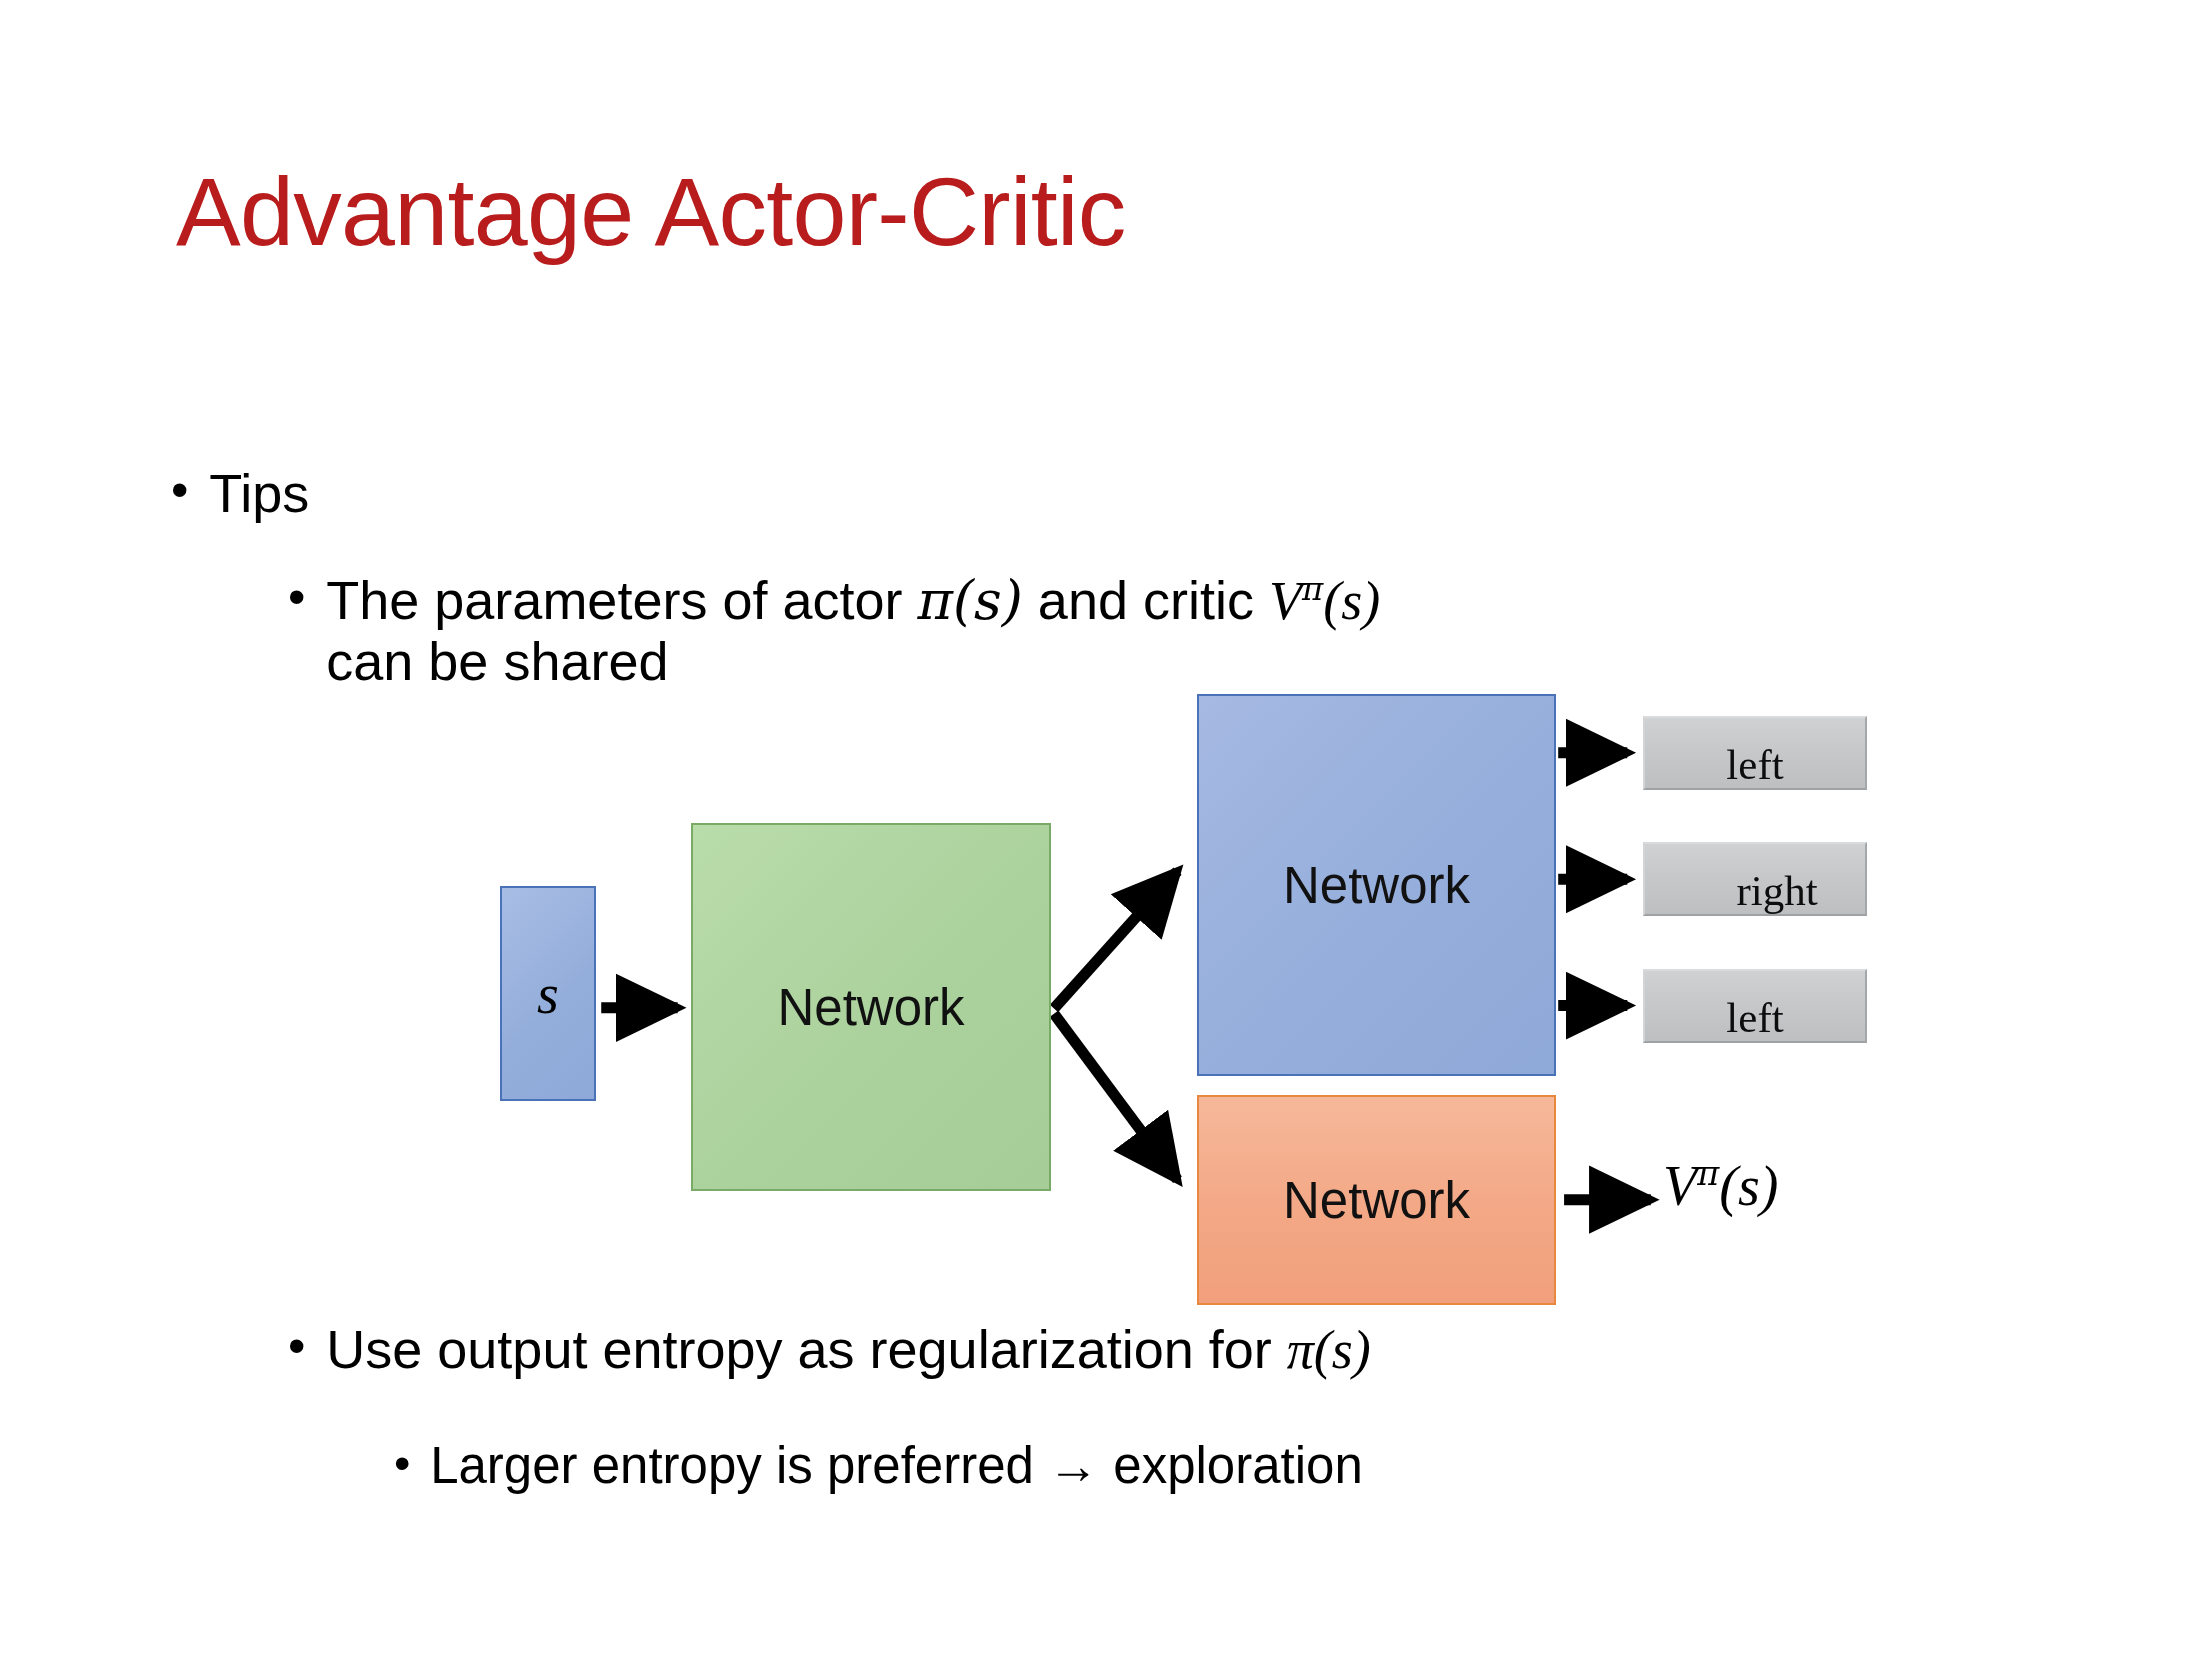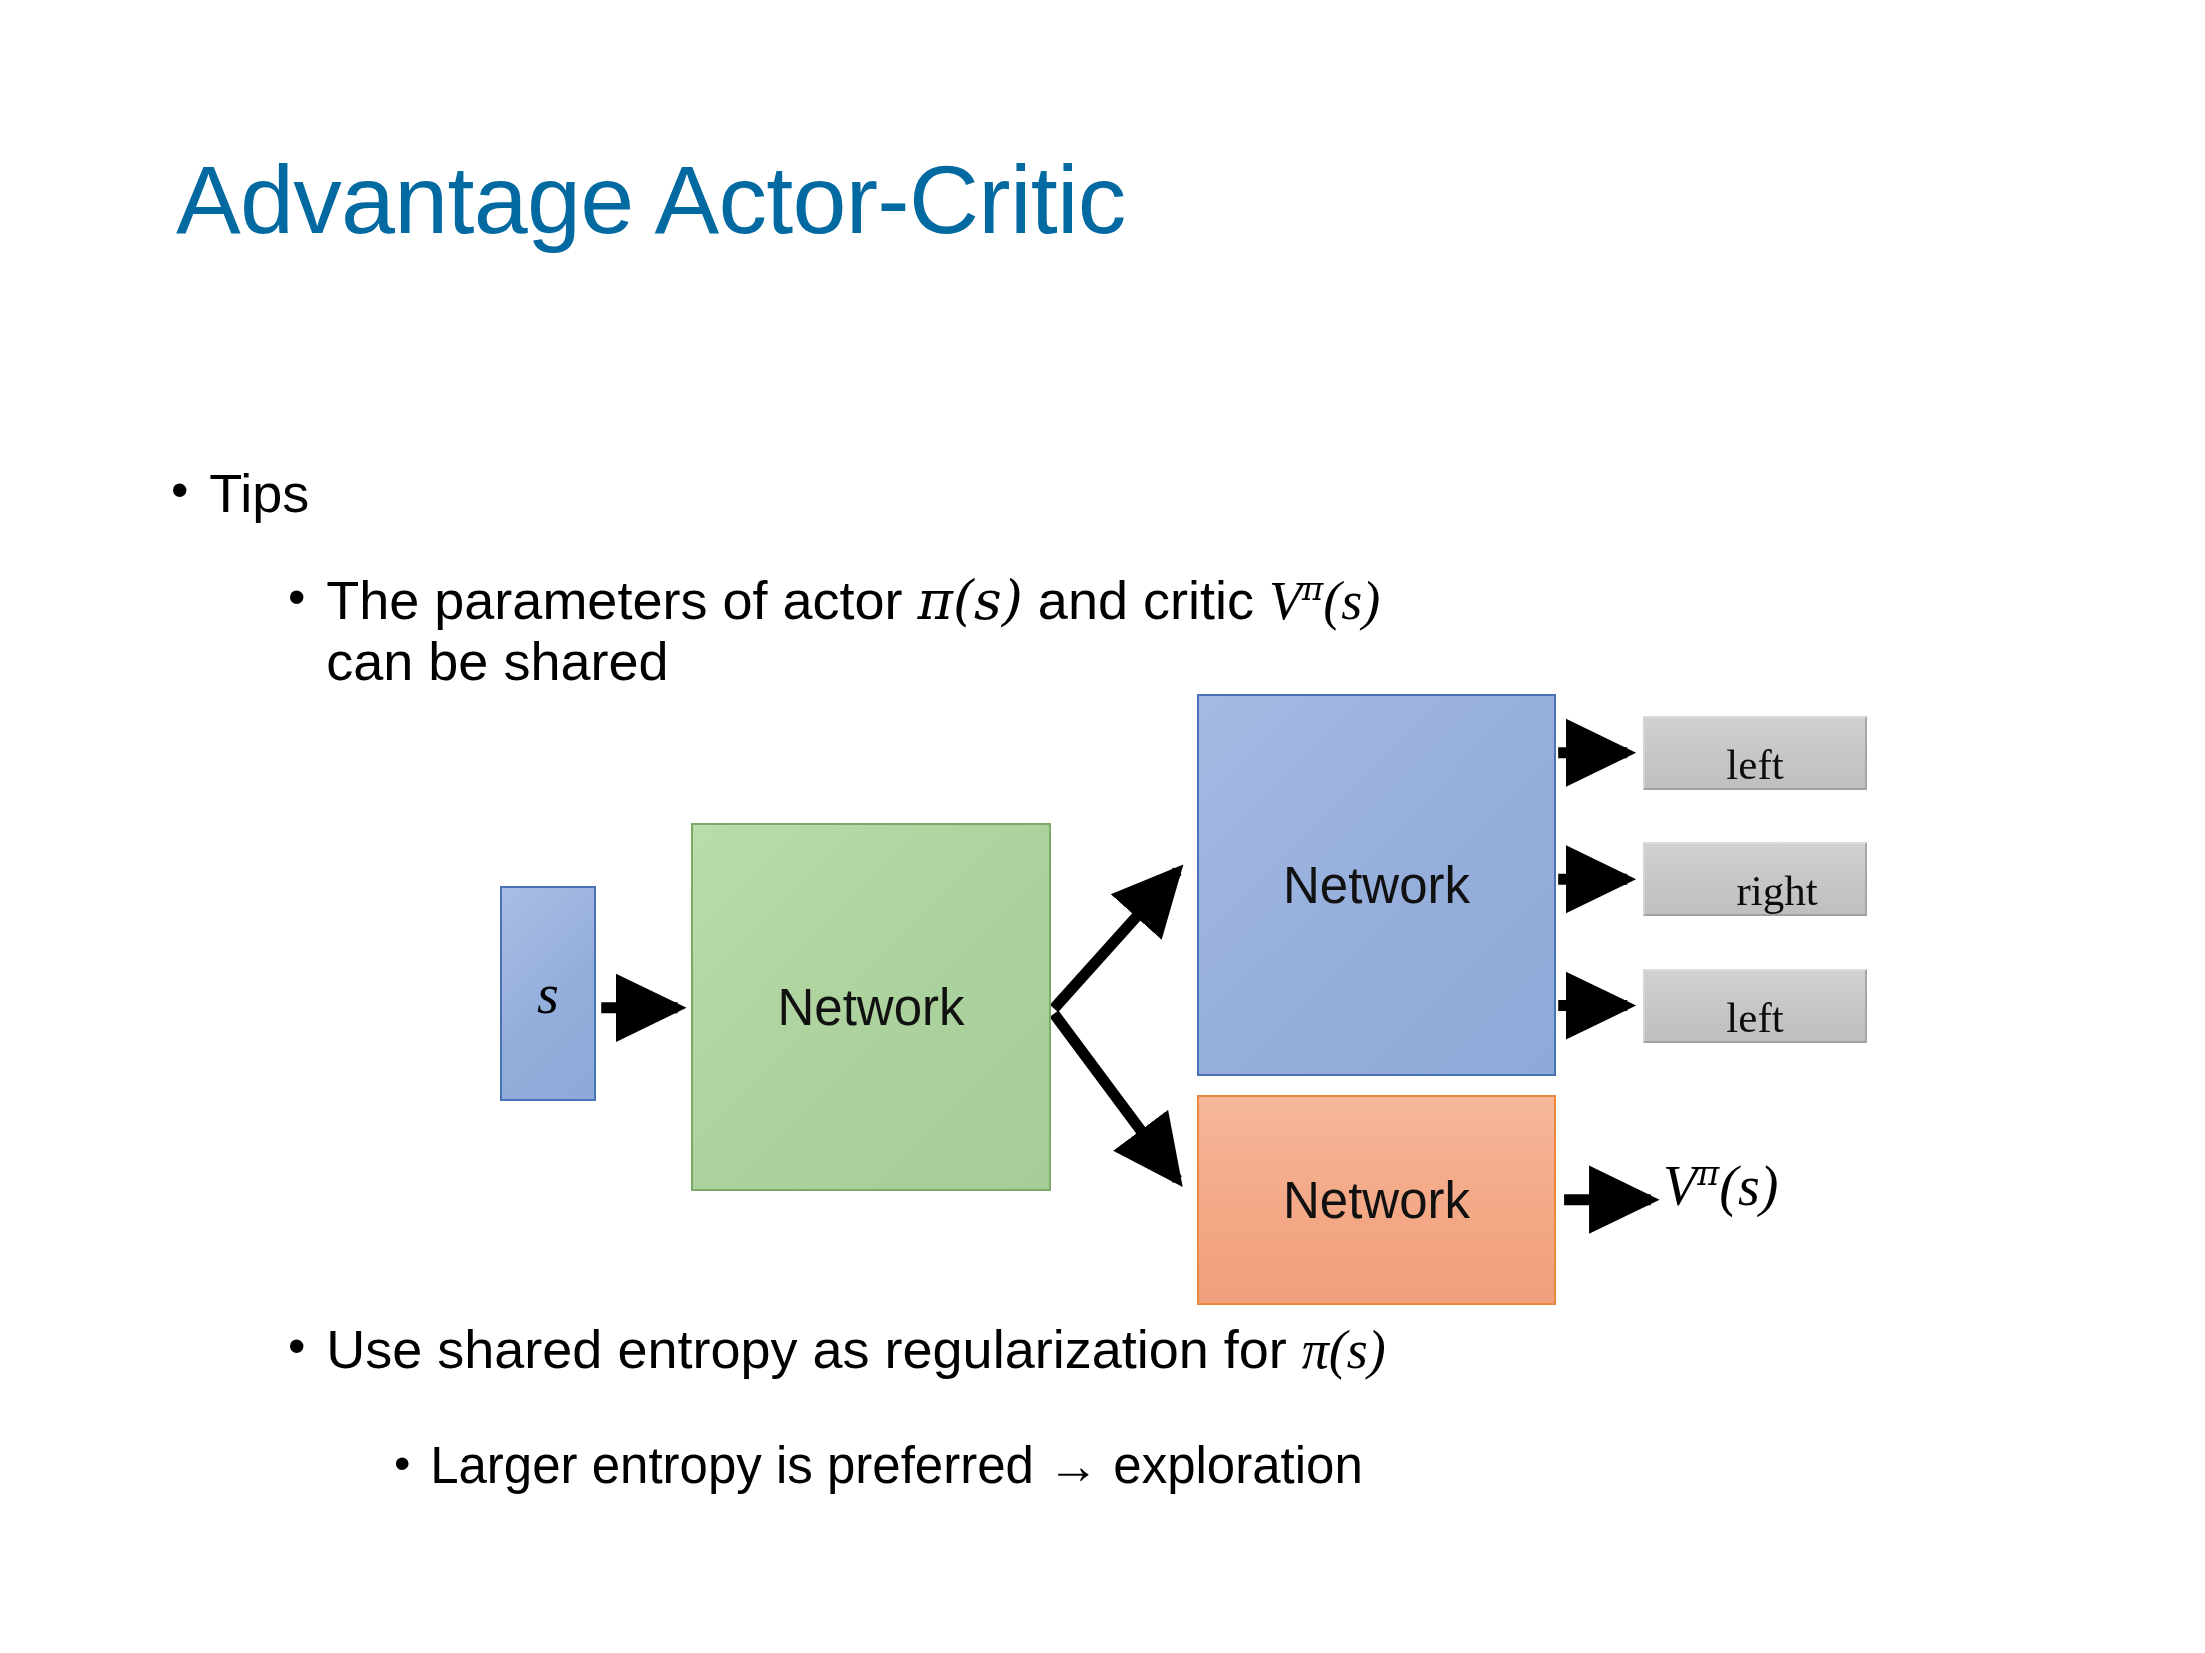--- a/index.html
+++ b/index.html
@@ -13,27 +13,27 @@
     position: relative;
     overflow: hidden;
     font-family: "Liberation Sans", sans-serif;
     color: #000000;
   }
 
   
   #slide-title {
     position: absolute;
     left: 176px;
-    top: 149px;
+    top: 161px;
     font-size: 97px;
     font-weight: 400;
     line-height: 1.05;
     letter-spacing: -0.7px;
     white-space: nowrap;
-    color: #0369a1;
+    color: #b91c1c;
   }
 
   
   .bullet-row {
     position: absolute;
     display: flex;
     align-items: flex-start;
     white-space: nowrap;
   }
   .bullet-mark {
@@ -255,20 +255,20 @@
   <div class="action-box" id="action-fire">
     <span class="action-label">left</span>
   </div>
 
   <div class="math" id="critic-output"><span>V</span><sup class="pi">π</sup><span>(s)</span></div>
 
 </div>
 
 <div class="bullet-row" id="bullet-entropy">
   <span class="bullet-mark">•</span>
-  <span class="bullet-text"><span>Use shared entropy as regularization for </span><span class="math pi">π(s)</span></span>
+  <span class="bullet-text"><span>Use output entropy as regularization for </span><span class="math pi">π(s)</span></span>
 </div>
 
 <div class="bullet-row" id="bullet-larger">
   <span class="bullet-mark">•</span>
   <span class="bullet-text">Larger entropy is preferred → exploration</span>
 </div>
 
 
 </body></html>

